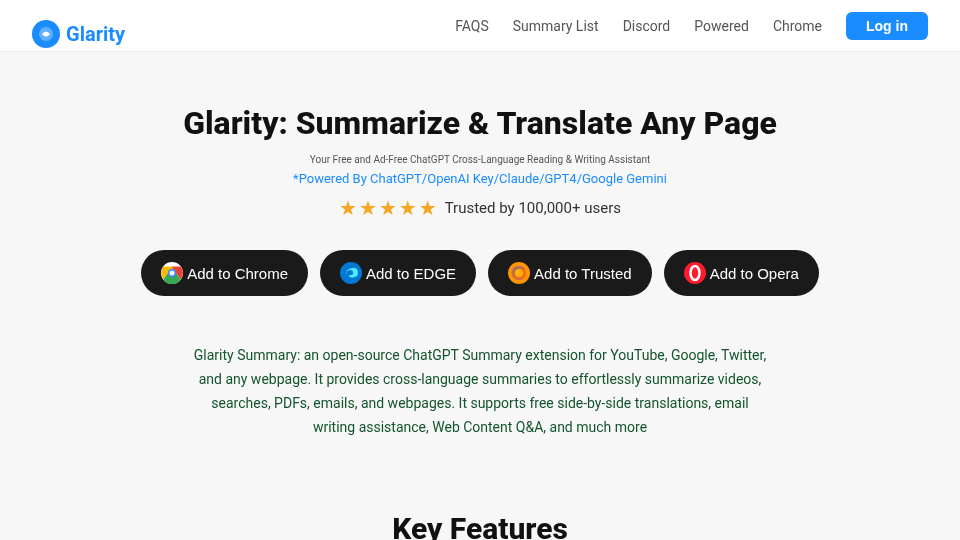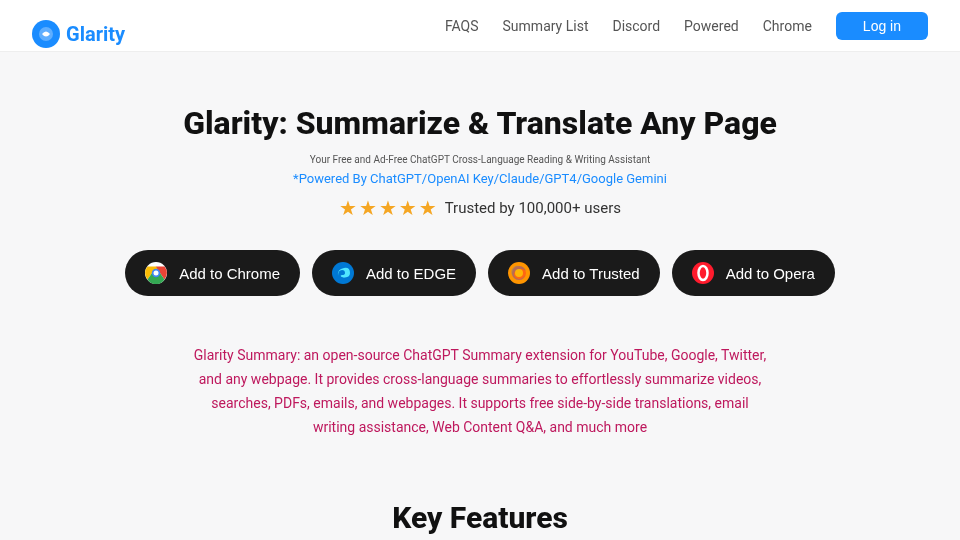--- a/index.html
+++ b/index.html
@@ -54,23 +54,23 @@
       font-size: 14px;
       color: #555;
       text-decoration: none;
       cursor: pointer;
     }
     .nav-login {
       background: #1a8cff;
       color: white;
       border: none;
       border-radius: 6px;
-      padding: 6px 27px;
-      font-size: 14px;
-      font-weight: 400;
+      padding: 6px 20px;
+      font-size: 14px;
+      font-weight: 700;
       cursor: pointer;
     }
 
     
     .hero {
       display: flex;
       flex-direction: column;
       align-items: center;
       padding: 52px 20px 32px;
       text-align: center;
@@ -115,40 +115,40 @@
     .browser-buttons {
       display: flex;
       gap: 12px;
       flex-wrap: wrap;
       justify-content: center;
       margin-bottom: 48px;
     }
     .browser-btn {
       display: flex;
       align-items: center;
-      gap: 12px;
+      gap: 4px;
       background: #1a1a1a;
       color: white;
       border: none;
       border-radius: 30px;
       padding: 12px 20px;
       font-size: 15px;
       font-weight: 500;
       cursor: pointer;
       text-decoration: none;
       transition: background 0.2s;
     }
 
     
     .description {
       max-width: 620px;
-      margin: 0 auto 40px;
+      margin: 0 auto 51px;
       text-align: center;
       font-size: 14px;
-      color: #be185d;
+      color: #14532d;
       line-height: 1.7;
       padding: 0 20px;
     }
 
     
     .key-features {
       text-align: center;
       padding: 20px 0 16px;
     }
     .key-features-title {

